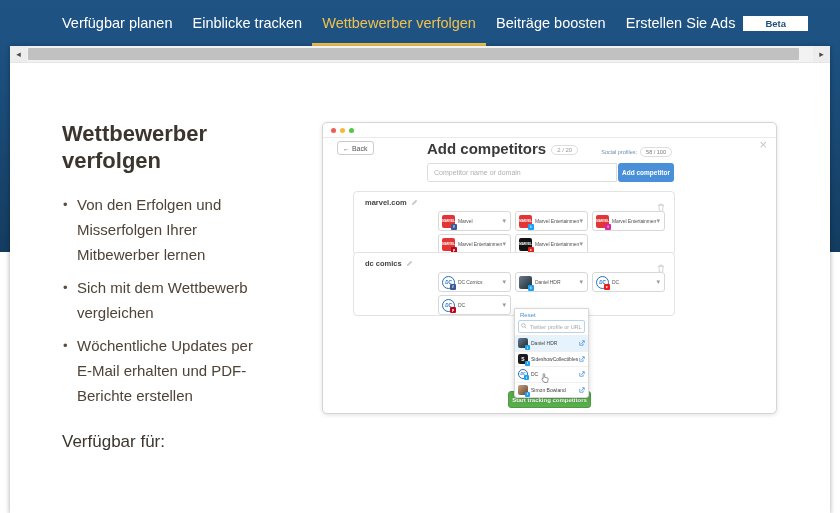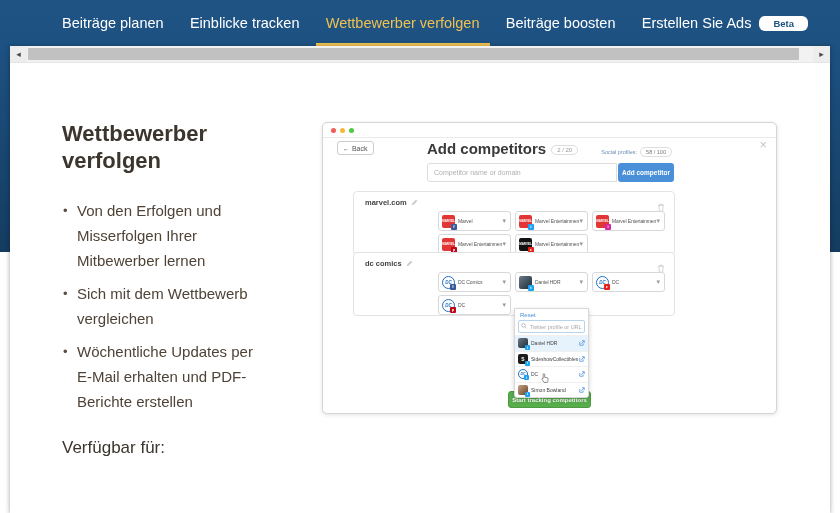--- a/index.html
+++ b/index.html
@@ -9,39 +9,39 @@
   
   .blue-band { position: absolute; top: 0; left: 0; width: 840px; height: 252px;
     background: linear-gradient(180deg,#1e5384 0%,#1d5181 20%,#143c60 100%); }
   .topnav { position: absolute; top: 0; left: 0; width: 840px; height: 46px;
     display: flex; justify-content: space-between; align-items: stretch; padding: 0 22px 0 52px; }
   .tab { position: relative; display: flex; align-items: center; color: #fff;
     font-size: 14.5px; padding: 0 10px; cursor: pointer; white-space: nowrap; }
   .tab.active { color: #f0c150; }
   .tab.active .underline { position: absolute; left: 0; right: 0; bottom: 0; height: 3px; background: #f0c150; }
   .beta { background: #fff; color: #1d5181; font-size: 9.5px; font-weight: bold;
-    padding: 2px 14px; border-radius: 6px; margin-left: 8px; }
+    padding: 2px 22px; border-radius: 0; margin-left: 8px; }
 
   
   .card { position: absolute; left: 10px; top: 46px; width: 820px; height: 467px;
     background: #fff; box-shadow: 0 1px 5px rgba(0,0,0,.35); }
 
   
   .hscrollbar { position: absolute; top: 0; left: 0; width: 100%; height: 17px;
     background: #f2f2f2; display: flex; align-items: stretch; border-bottom: 1px solid #e6e6e6; }
   .sb-btn { width: 17px; display: flex; align-items: center; justify-content: center;
     font-size: 9px; color: #4a4a4a; background: #ededed; cursor: pointer; }
   .sb-track { flex: 1; position: relative; }
   .sb-thumb { position: absolute; left: 1px; top: 2px; bottom: 2px; right: 14px;
     background: #c1c1c1; border-radius: 1px; cursor: pointer; }
 
   
   .left-col { position: absolute; left: 52px; top: 74px; width: 258px; }
   .left-col h1 { font-size: 22px; line-height: 27px; font-weight: bold; color: #3b352d; width: 185px; }
-  .left-col ul { list-style: none; margin-top: 24px; width: 196px; }
+  .left-col ul { list-style: none; margin-top: 18px; width: 196px; }
   .left-col li { position: relative; padding-left: 15px; font-size: 15px; line-height: 25px;
     margin-bottom: 8px; color: #4f4337; }
   .left-col li::before { content: "•"; position: absolute; left: 1px; top: 0; color: #5a4d41; font-size: 13px; }
   .left-col h2 { margin-top: 24px; font-size: 17px; font-weight: normal; color: #3b352d; }
 
   
   .mockup { position: absolute; left: 312px; top: 76px; width: 455px; height: 292px;
     background: #fff; border: 1px solid #d5d5d5; border-radius: 5px; box-shadow: 0 1px 4px rgba(0,0,0,.12); }
   .titlebar { height: 15px; border-bottom: 1px solid #e9e9e9; display: flex; align-items: center; padding-left: 8px; }
   .dot { width: 5px; height: 5px; border-radius: 50%; margin-right: 4px; }
@@ -127,21 +127,21 @@
     background: #58ad4c; border: 1px solid #4e9a43; border-radius: 3px; color: #fff;
     font-size: 6px; font-weight: bold; white-space: nowrap; z-index: 1; cursor: pointer; font-family: inherit; }
 </style>
 </head>
 <body>
 
 <div class="blue-band"></div>
 
 <nav class="topnav">
   <div class="tab">
-    <span>Beiträge planen</span>
+    <span>Verfügbar planen</span>
   </div>
   <div class="tab">
     <span>Einblicke tracken</span>
   </div>
   <div class="tab active">
     <span>Wettbewerber verfolgen</span>
     <span class="underline"></span>
   </div>
   <div class="tab">
     <span>Beiträge boosten</span>

